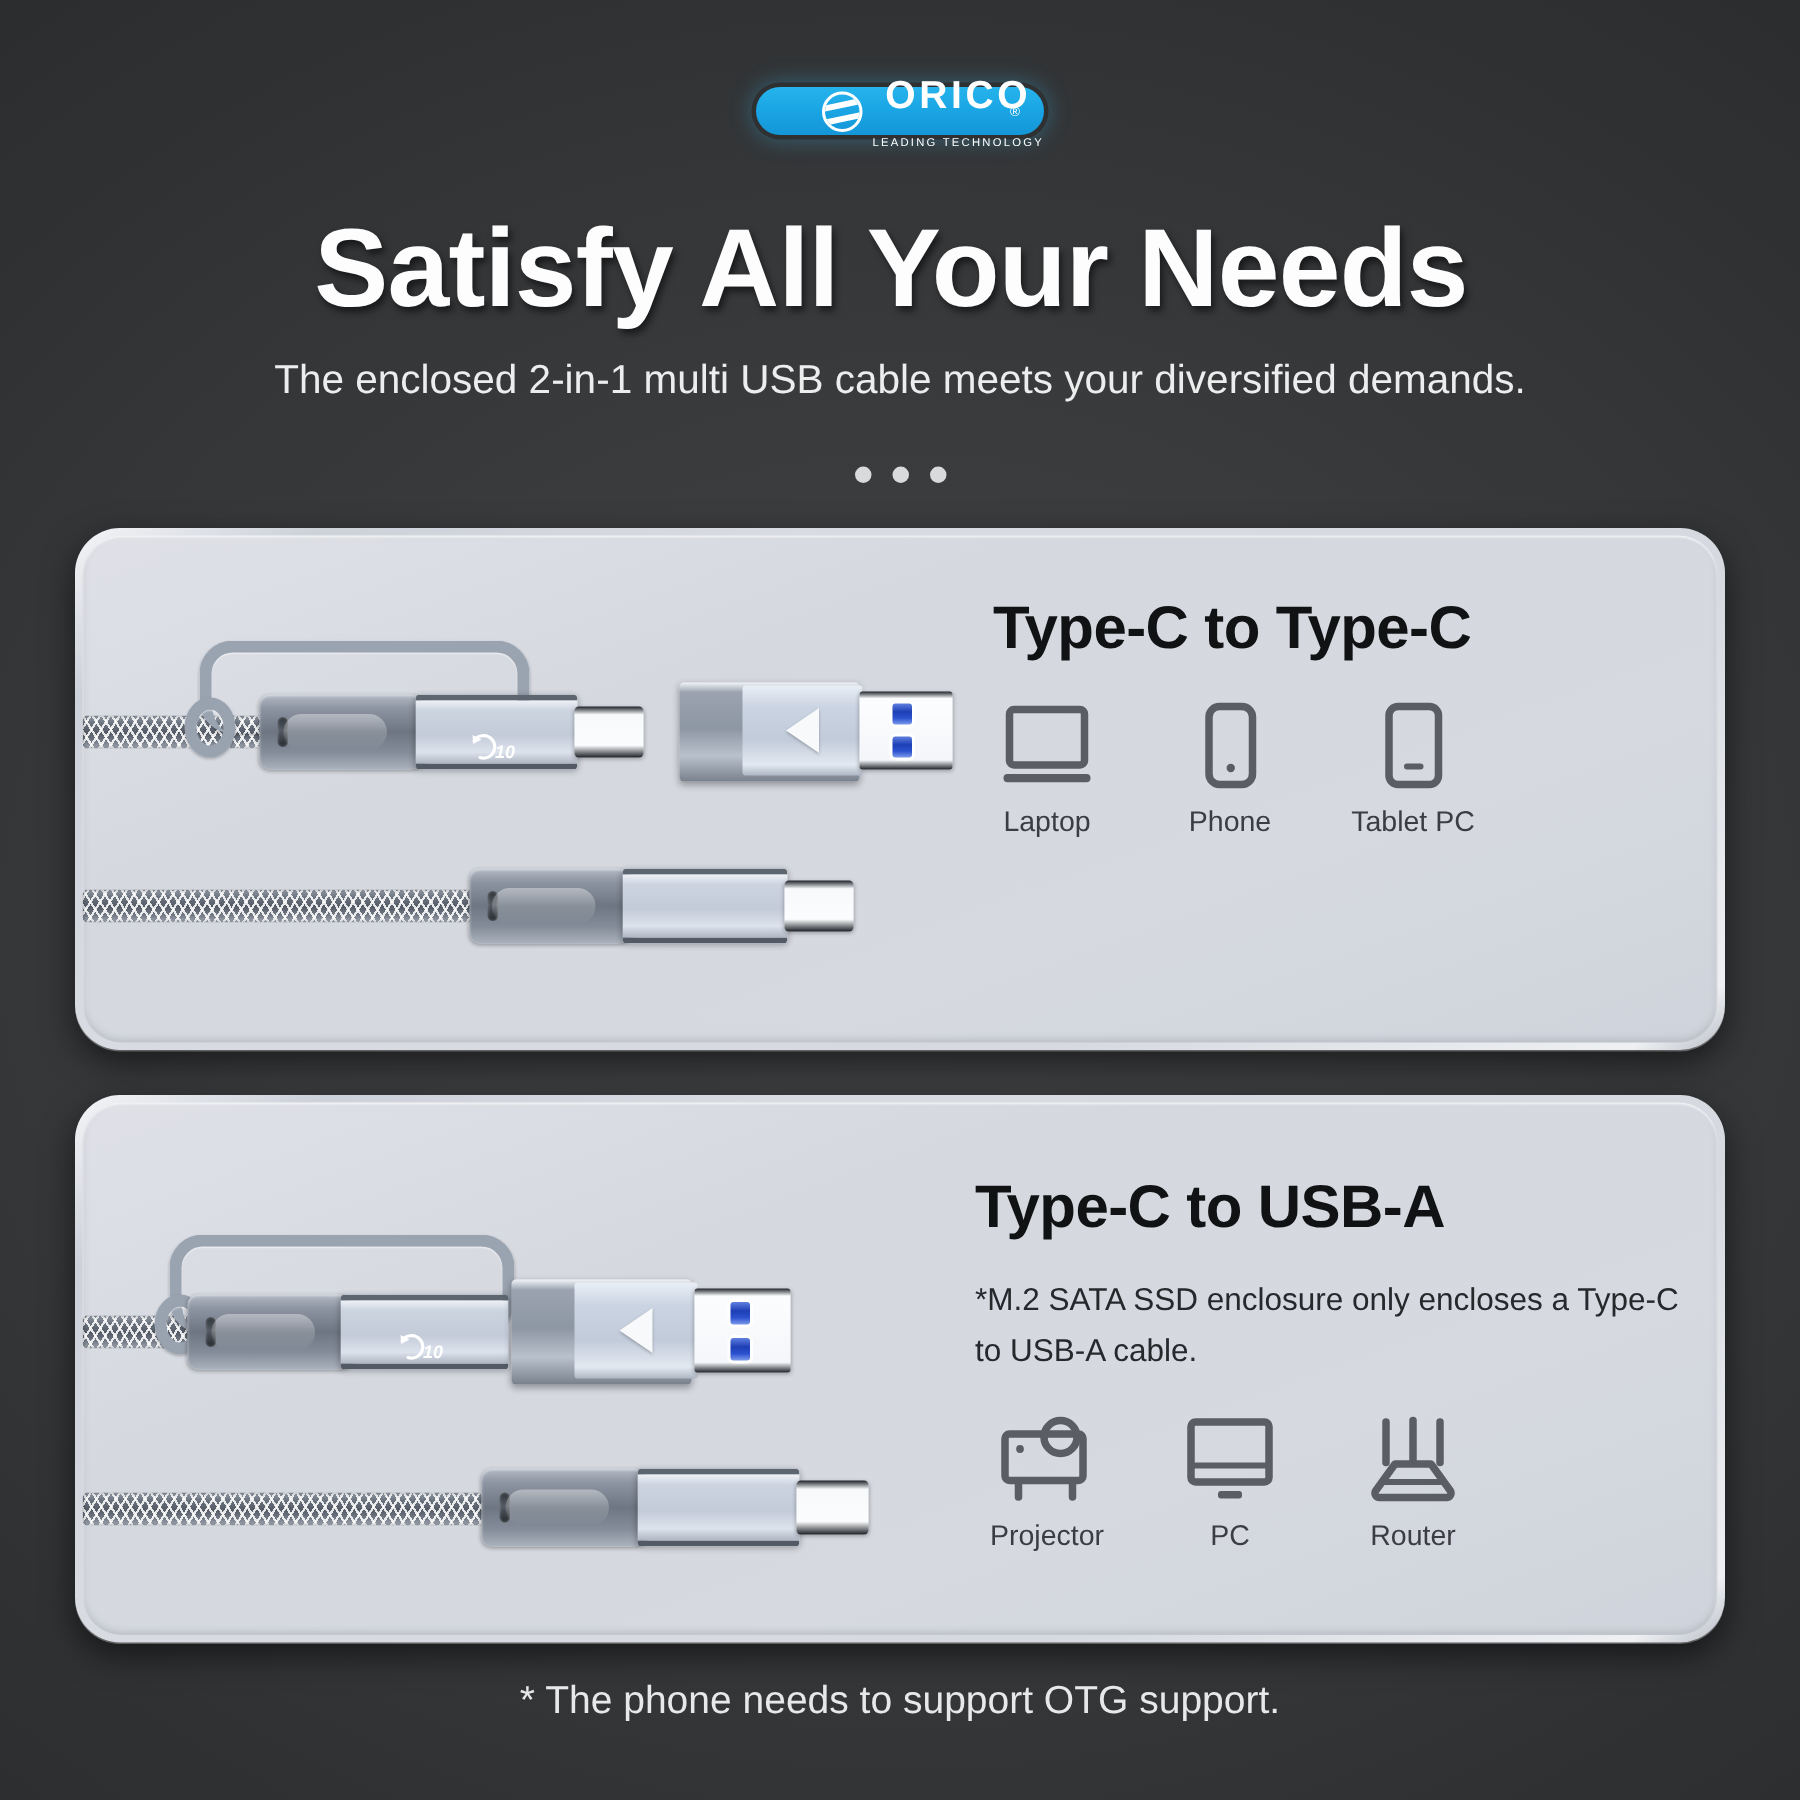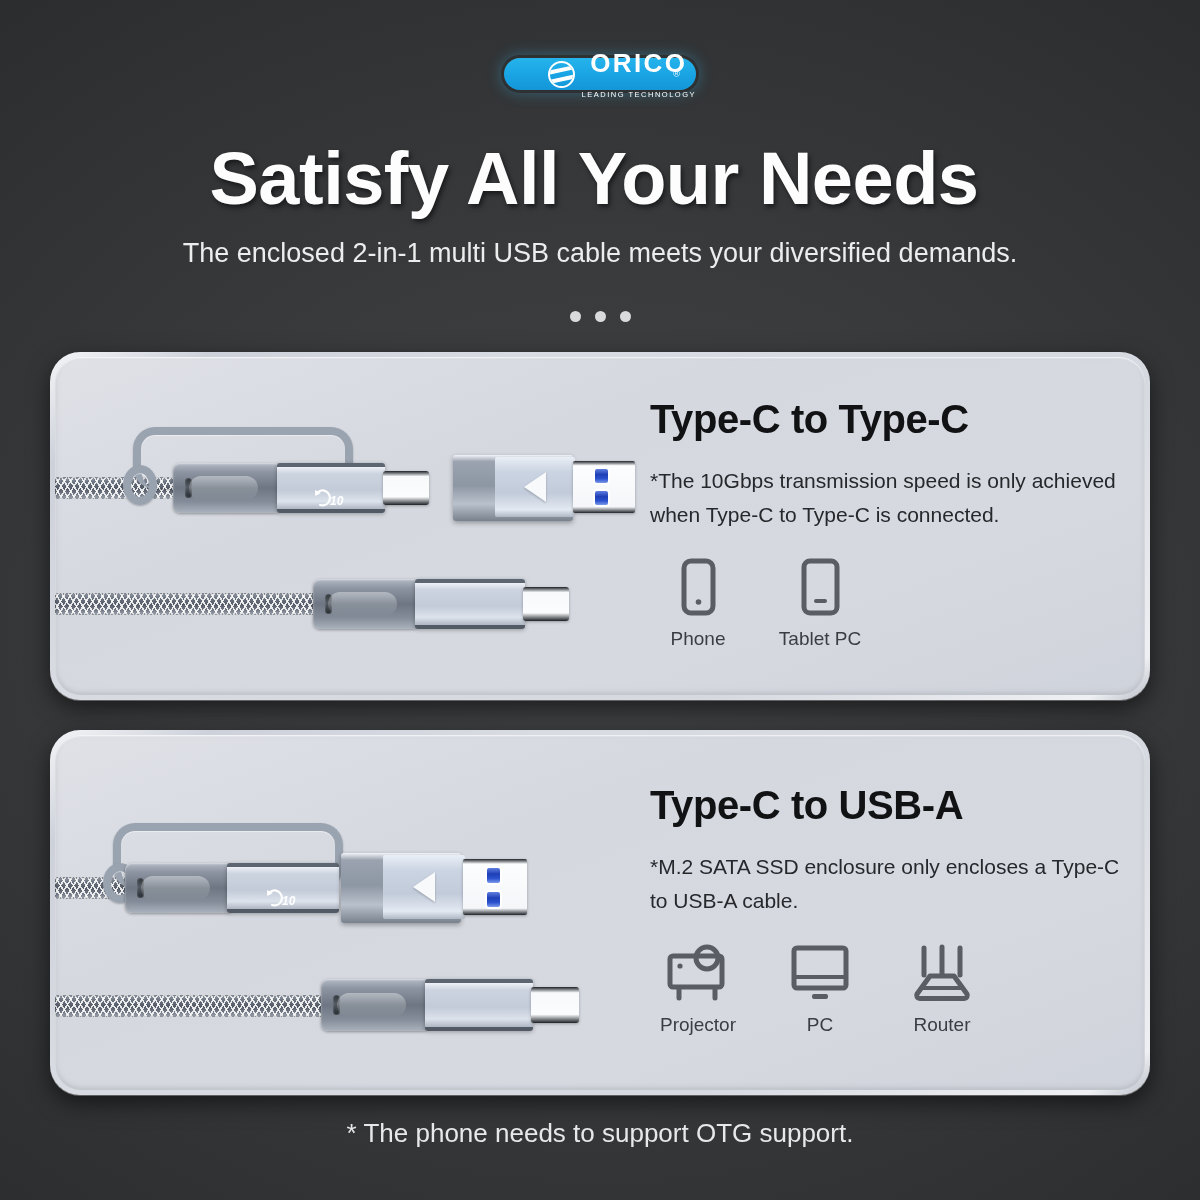--- a/index.html
+++ b/index.html
@@ -81,21 +81,21 @@
   }
   #panel-1 { top: 352px; height: 348px; }
   #panel-2 { top: 730px; height: 365px; }
 
   .panel-left { position: absolute; left: 0; top: 0; width: 560px; height: 100%; }
   .panel-right { position: absolute; left: 595px; top: 0; right: 24px; height: 100%; }
 
   .panel-title {
     font-size: 40px; font-weight: 700; color: #111214; letter-spacing: -.4px;
   }
-  #panel-1 .panel-title { margin-top: 40px; }
+  #panel-1 .panel-title { margin-top: 40px; margin-left: 12px; }
   #panel-2 .panel-title { margin-top: 48px; }
   .panel-note {
     font-size: 21px; color: #26282c; line-height: 1.62; margin-top: 22px; max-width: 520px;
   }
 
   
   .devices { display: flex; gap: 26px; margin-top: 26px; }
   .device { display: flex; flex-direction: column; align-items: center; width: 96px; }
   .device-label { font-size: 19px; color: #3b3d42; margin-top: 8px; white-space: nowrap; }
   .device svg { display: block; }
@@ -234,22 +234,28 @@
         <div class="strain" style="left:258px; top:14px; width:110px; height:50px;">
           <span class="slot" style="left:12px; top:15px;"></span>
         </div>
         <div class="body-c" style="left:360px; top:14px; width:110px; height:50px;"></div>
         <div class="tip-c" style="left:468px; top:22px; width:46px; height:34px;"></div>
       </div>
     </div>
 
     <div class="panel-right">
       <h2 class="panel-title">Type-C to Type-C</h2>
-      <p class="panel-note">*The 10Gbps transmission speed is only achieved when Type-C to Type-C is connected.</p>
       <div class="devices">
+        <div class="device">
+          <svg width="64" height="62" viewBox="0 0 64 62" aria-hidden="true">
+            <rect x="7" y="5" width="50" height="37" rx="3" fill="none" stroke="#5a5d63" stroke-width="5"></rect>
+            <rect x="3" y="48" width="58" height="5.5" rx="2.7" fill="#5a5d63"></rect>
+          </svg>
+          <span class="device-label">Laptop</span>
+        </div>
         <div class="device">
           <svg width="64" height="62" viewBox="0 0 64 62" aria-hidden="true">
             <rect x="18" y="3" width="29" height="52" rx="7" fill="none" stroke="#5a5d63" stroke-width="5"></rect>
             <circle cx="32.5" cy="44" r="2.8" fill="#5a5d63"></circle>
           </svg>
           <span class="device-label">Phone</span>
         </div>
         <div class="device">
           <svg width="64" height="62" viewBox="0 0 64 62" aria-hidden="true">
             <rect x="16" y="3" width="33" height="52" rx="6" fill="none" stroke="#5a5d63" stroke-width="5"></rect>

